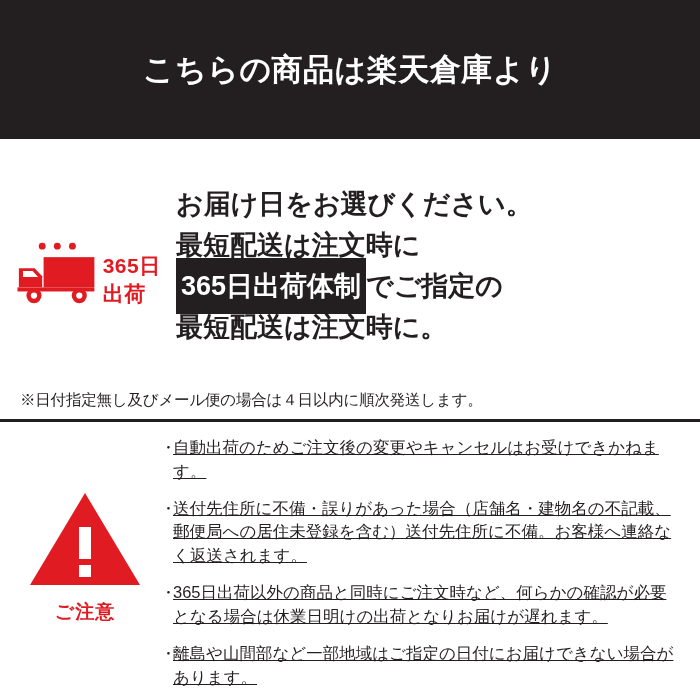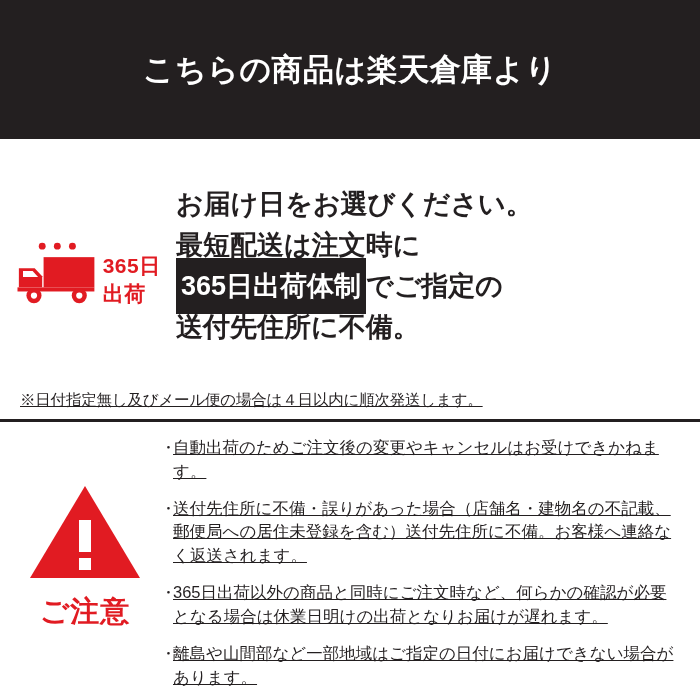--- a/index.html
+++ b/index.html
@@ -83,41 +83,40 @@
     background: #231f20;
     color: #ffffff;
     padding: 13px 5px;
   }
   .mid-note {
     font-size: 15.5px;
     color: #231f20;
     padding: 10px 22px 0 20px;
     letter-spacing: -0.2px;
     white-space: nowrap;
-    text-decoration: underline;
   }
 
   
   .caution {
     display: flex;
     flex: 1;
     padding: 14px 14px 10px 10px;
   }
   .caution-col {
     width: 150px;
     display: flex;
     flex-direction: column;
     align-items: center;
     justify-content: center;
     padding-bottom: 14px;
   }
   .warn-icon { width: 118px; height: 104px; }
   .caution-label {
     color: #e11b22;
-    font-size: 29px;
+    font-size: 19px;
     font-weight: bold;
     margin-top: 8px;
     letter-spacing: 1px;
   }
   .notes {
     flex: 1;
     display: flex;
     flex-direction: column;
     justify-content: center;
     gap: 13px;
@@ -166,21 +165,21 @@
         </svg>
         <div class="truck-label">365日出荷</div>
       </div>
 
       <div class="mid-text">
         <div class="mid-line">お届け日をお選びください。</div>
         <div class="mid-line">最短配送は注文時に</div>
         <div class="mid-line">
           <span class="hl">365日出荷体制</span><span>でご指定の</span>
         </div>
-        <div class="mid-line">送付先住所に不備。</div>
+        <div class="mid-line">最短配送は注文時に。</div>
       </div>
 
     </div>
     <div class="mid-note">※日付指定無し及びメール便の場合は４日以内に順次発送します。</div>
   </div>
 
   <div class="caution">
     <div class="caution-col">
       <svg class="warn-icon" viewBox="0 0 118 104">
         <path d="M59 6 L114 98 L4 98 Z" fill="#e11b22"></path>

